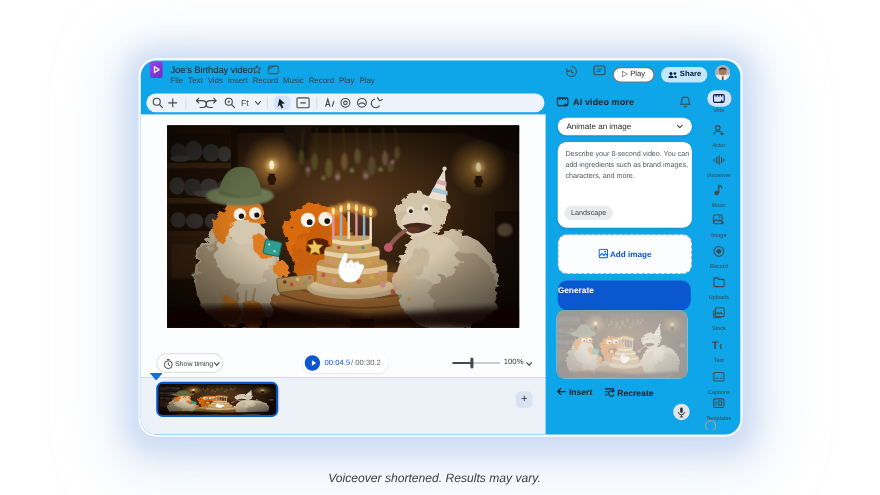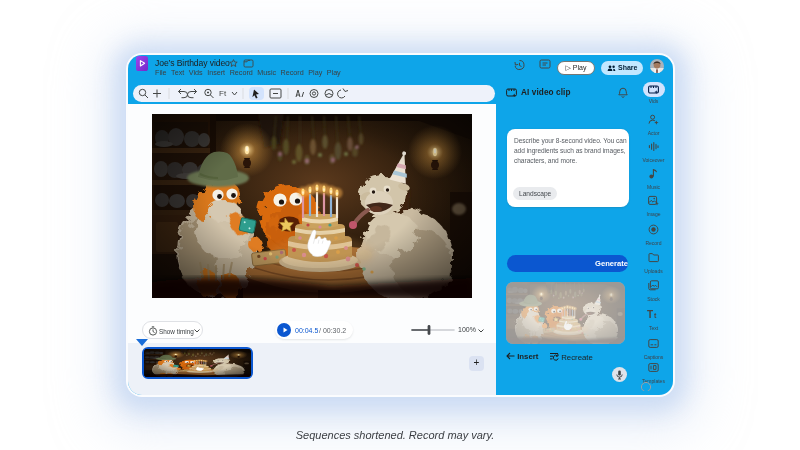--- a/index.html
+++ b/index.html
@@ -414,43 +414,60 @@
     </div>
 
     <div class="abs" id="rpanel" style="left:368px;top:0;width:138px;height:340px">
       <svg class="abs" style="left:10px;top:32px" width="11" height="11" viewBox="0 0 11 11">
         <g stroke="#1f1f1f" stroke-width="1" fill="none">
           <rect x="0.6" y="2" width="9.8" height="7" rx="1.4"></rect>
           <path d="M3 2 v2 M5.5 2 v2 M8 2 v2"></path>
         </g>
         <path d="M8.2 6.4 l0.5 1.3 1.3 0.5 -1.3 0.5 -0.5 1.3 -0.5 -1.3 -1.3 -0.5 1.3 -0.5 Z" fill="#1f1f1f"></path>
       </svg>
-      <span class="abs" style="left:25px;top:33px;font-size:8.2px;font-weight:bold;color:#1f1f1f;letter-spacing:0.1px">AI video clip</span>
+      <span class="abs" style="left:25px;top:33px;font-size:8.2px;font-weight:bold;color:#1f1f1f;letter-spacing:0.1px">AI video more</span>
       <svg class="abs" style="left:122px;top:32px" width="10" height="11" viewBox="0 0 10 11">
         <g stroke="#444746" stroke-width="1" fill="none">
           <path d="M5 1.2 q3.2 0 3.2 3.2 q0 2.4 1 3.4 l-8.4 0 q1 -1 1 -3.4 q0 -3.2 3.2 -3.2 Z M3.8 9.4 q0.4 1 1.2 1 q0.8 0 1.2 -1"></path>
         </g>
       </svg>
+      <div class="card" style="left:11px;top:52px;width:122px;height:16px;box-shadow:0 1px 2.5px rgba(60,64,67,.22);font-size:7.3px;color:#1f1f1f;line-height:16px">
+        <span style="margin-left:8px">Animate an image</span>
+        <svg class="abs" style="left:108px;top:6px" width="6" height="4" viewBox="0 0 6 4">
+          <path d="M0.5 0.5 L3 3 L5.5 0.5" stroke="#444746" fill="none"></path>
+        </svg>
+      </div>
       <div class="card" style="left:11px;top:74px;width:122px;height:78px;box-shadow:0 0.5px 1.5px rgba(60,64,67,.18);font-size:6.6px;color:#575c62;line-height:9.8px">
         <div style="margin:7px 0 0 7px;letter-spacing:-0.05px;white-space:nowrap">Describe your 8-second video. You can<br>add ingredients such as brand images,<br>characters, and more.</div>
         <div class="abs" style="left:6px;top:58px;height:13px;border-radius:6.5px;background:#e9ebee;color:#42474c;font-size:6.6px;line-height:13px;padding:0 6px">Landscape</div>
       </div>
-      <div class="abs" style="left:11px;top:200px;width:121px;height:17px;border-radius:8.5px;background:#0b57d0;color:#fff;font-size:7.6px;font-weight:bold;text-align:right;line-height:17px">Generate</div>
+      <div class="card" style="left:11px;top:158px;width:122px;height:36px;border:1px dashed #9fb8d8;background:#fcfdfe">
+        <div style="position:absolute;left:0;top:12px;width:100%;text-align:center;font-size:7.4px;color:#0b57d0;font-weight:bold">
+          <svg width="9" height="9" viewBox="0 0 9 9" style="vertical-align:-1.5px">
+            <g stroke="#0b57d0" stroke-width="1" fill="none">
+              <rect x="0.6" y="0.6" width="7.8" height="7.8" rx="1.4"></rect>
+              <path d="M1 6.6 l2.2 -2.2 1.8 1.8 1.6 -1.6 1.8 1.8"></path>
+              <circle cx="6" cy="2.8" r="0.8" fill="#0b57d0" stroke="none"></circle>
+            </g>
+          </svg>
+          Add image</div>
+      </div>
+      <div class="abs" style="left:11px;top:200px;width:121px;height:27px;border-radius:8.5px;background:#0b57d0;color:#fff;font-size:7.6px;font-weight:bold;text-align:left;line-height:17px">Generate</div>
       <div class="abs" style="left:10px;top:227px;width:119px;height:62px;border-radius:7px;overflow:hidden;background:#eeedea">
         <svg width="119" height="62" style="opacity:0.36">
           <use href="#scene"></use>
         </svg>
       </div>
       <div class="abs" style="left:10px;top:297px;font-size:7.8px;color:#1f1f1f;font-weight:bold">
         <svg width="9" height="8" viewBox="0 0 9 8" style="vertical-align:-1px">
           <path d="M4 1 L1 4 L4 7 M1 4 H8.5" stroke="#1f1f1f" stroke-width="1.1" fill="none"></path>
         </svg>
         Insert
       </div>
-      <div class="abs" style="left:53px;top:297px;font-size:7.8px;color:#1f1f1f;font-weight:normal">
+      <div class="abs" style="left:53px;top:297px;font-size:7.8px;color:#1f1f1f;font-weight:bold">
         <svg width="10" height="9" viewBox="0 0 10 9" style="vertical-align:-1px">
           <g stroke="#1f1f1f" stroke-width="1" fill="none">
             <path d="M1 1.5 h8 M1 4.2 h3.2 M1 6.9 h2.4"></path>
             <path d="M9.2 6.4 a2.5 2.5 0 1 1 -0.8 -2.6 M8.8 1.8 l0.3 2.2 -2.2 0.3"></path>
           </g>
         </svg>
         Recreate
       </div>
       <div class="abs" style="left:116px;top:312px;width:15px;height:15px;border-radius:8px;background:#dfe3ea">
         <svg class="abs" style="left:4px;top:3px" width="7" height="10" viewBox="0 0 7 10">
@@ -553,13 +570,13 @@
           <rect x="0.8" y="1.6" width="9.4" height="7.8" rx="1.4"></rect>
           <path d="M3 3.6 v3.8 M5.4 3.6 h2.6 v3.8 h-2.6 Z"></path>
         </g>
       </svg>
       <span class="lab">Templates</span>
     </div>
     <svg class="abs" style="left:512px;top:326px" width="12" height="10" viewBox="0 0 12 10">
       <circle cx="6" cy="6" r="4.6" stroke="#9aa0a6" stroke-width="1" fill="none"></circle>
     </svg>
   </div>
-  <div class="caption">Sequences shortened. Record may vary.</div>
+  <div class="caption">Voiceover shortened. Results may vary.</div>
 
 </body></html>

